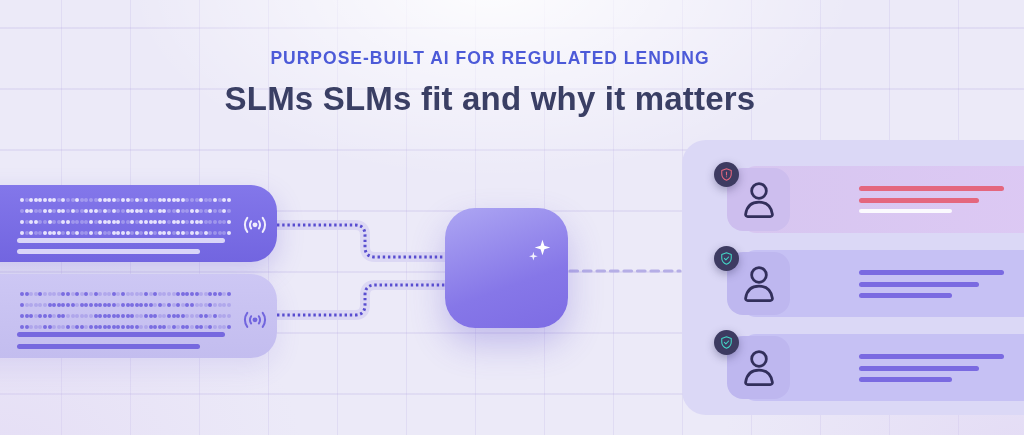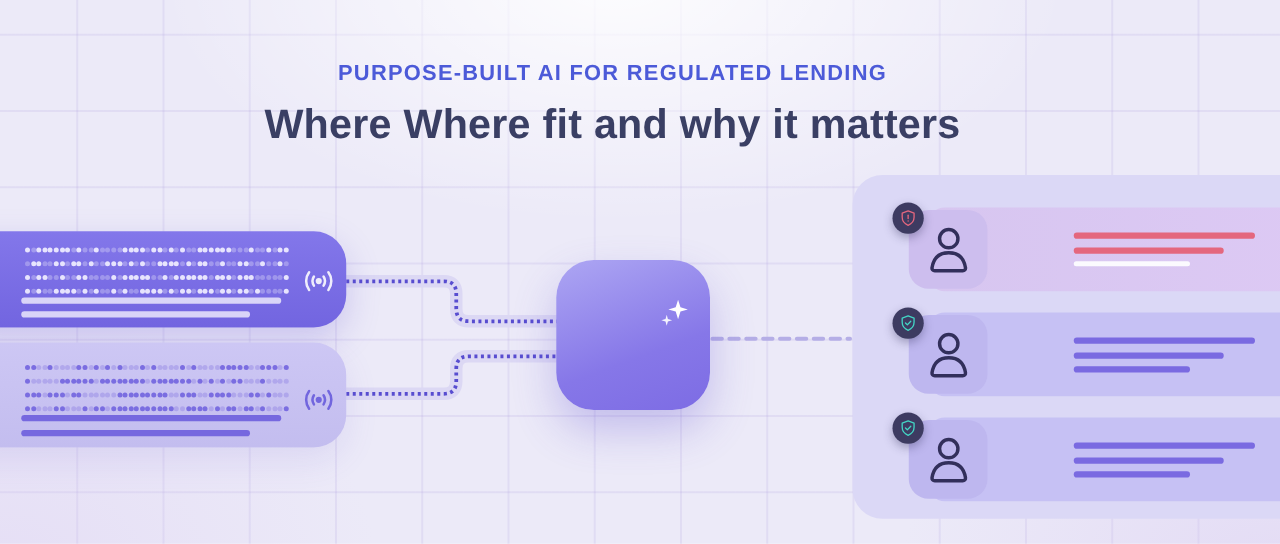--- a/index.html
+++ b/index.html
@@ -90,21 +90,21 @@
   }
   .badge svg{ width:15px; height:15px; }
   .card-line{ position:absolute; left:117px; border-radius:3px; height:5px; }
 </style>
 </head>
 <body>
 
 <div class="stage">
 
   <div class="eyebrow">PURPOSE-BUILT AI FOR REGULATED LENDING</div>
-  <div class="heading">Where Where fit and why it matters</div>
+  <div class="heading">SLMs SLMs fit and why it matters</div>
 
   <svg class="wires" viewBox="0 0 1024 435">
     <g fill="none">
       <path d="M277,225 L355,225 Q365,225 365,235 L365,247 Q365,257 375,257 L447,257" stroke="#DCD8F4" stroke-width="10" stroke-linecap="round"></path>
       <path d="M277,315 L355,315 Q365,315 365,305 L365,295 Q365,285 375,285 L447,285" stroke="#DCD8F4" stroke-width="10" stroke-linecap="round"></path>
       <path d="M277,225 L355,225 Q365,225 365,235 L365,247 Q365,257 375,257 L447,257" stroke="#584DD0" stroke-width="3" stroke-dasharray="2.4 2.8"></path>
       <path d="M277,315 L355,315 Q365,315 365,305 L365,295 Q365,285 375,285 L447,285" stroke="#584DD0" stroke-width="3" stroke-dasharray="2.4 2.8"></path>
       <path d="M570,271 L680,271" stroke="#B5AEE6" stroke-width="3.2" stroke-dasharray="7.5 6" stroke-linecap="round"></path>
     </g>
   </svg>

